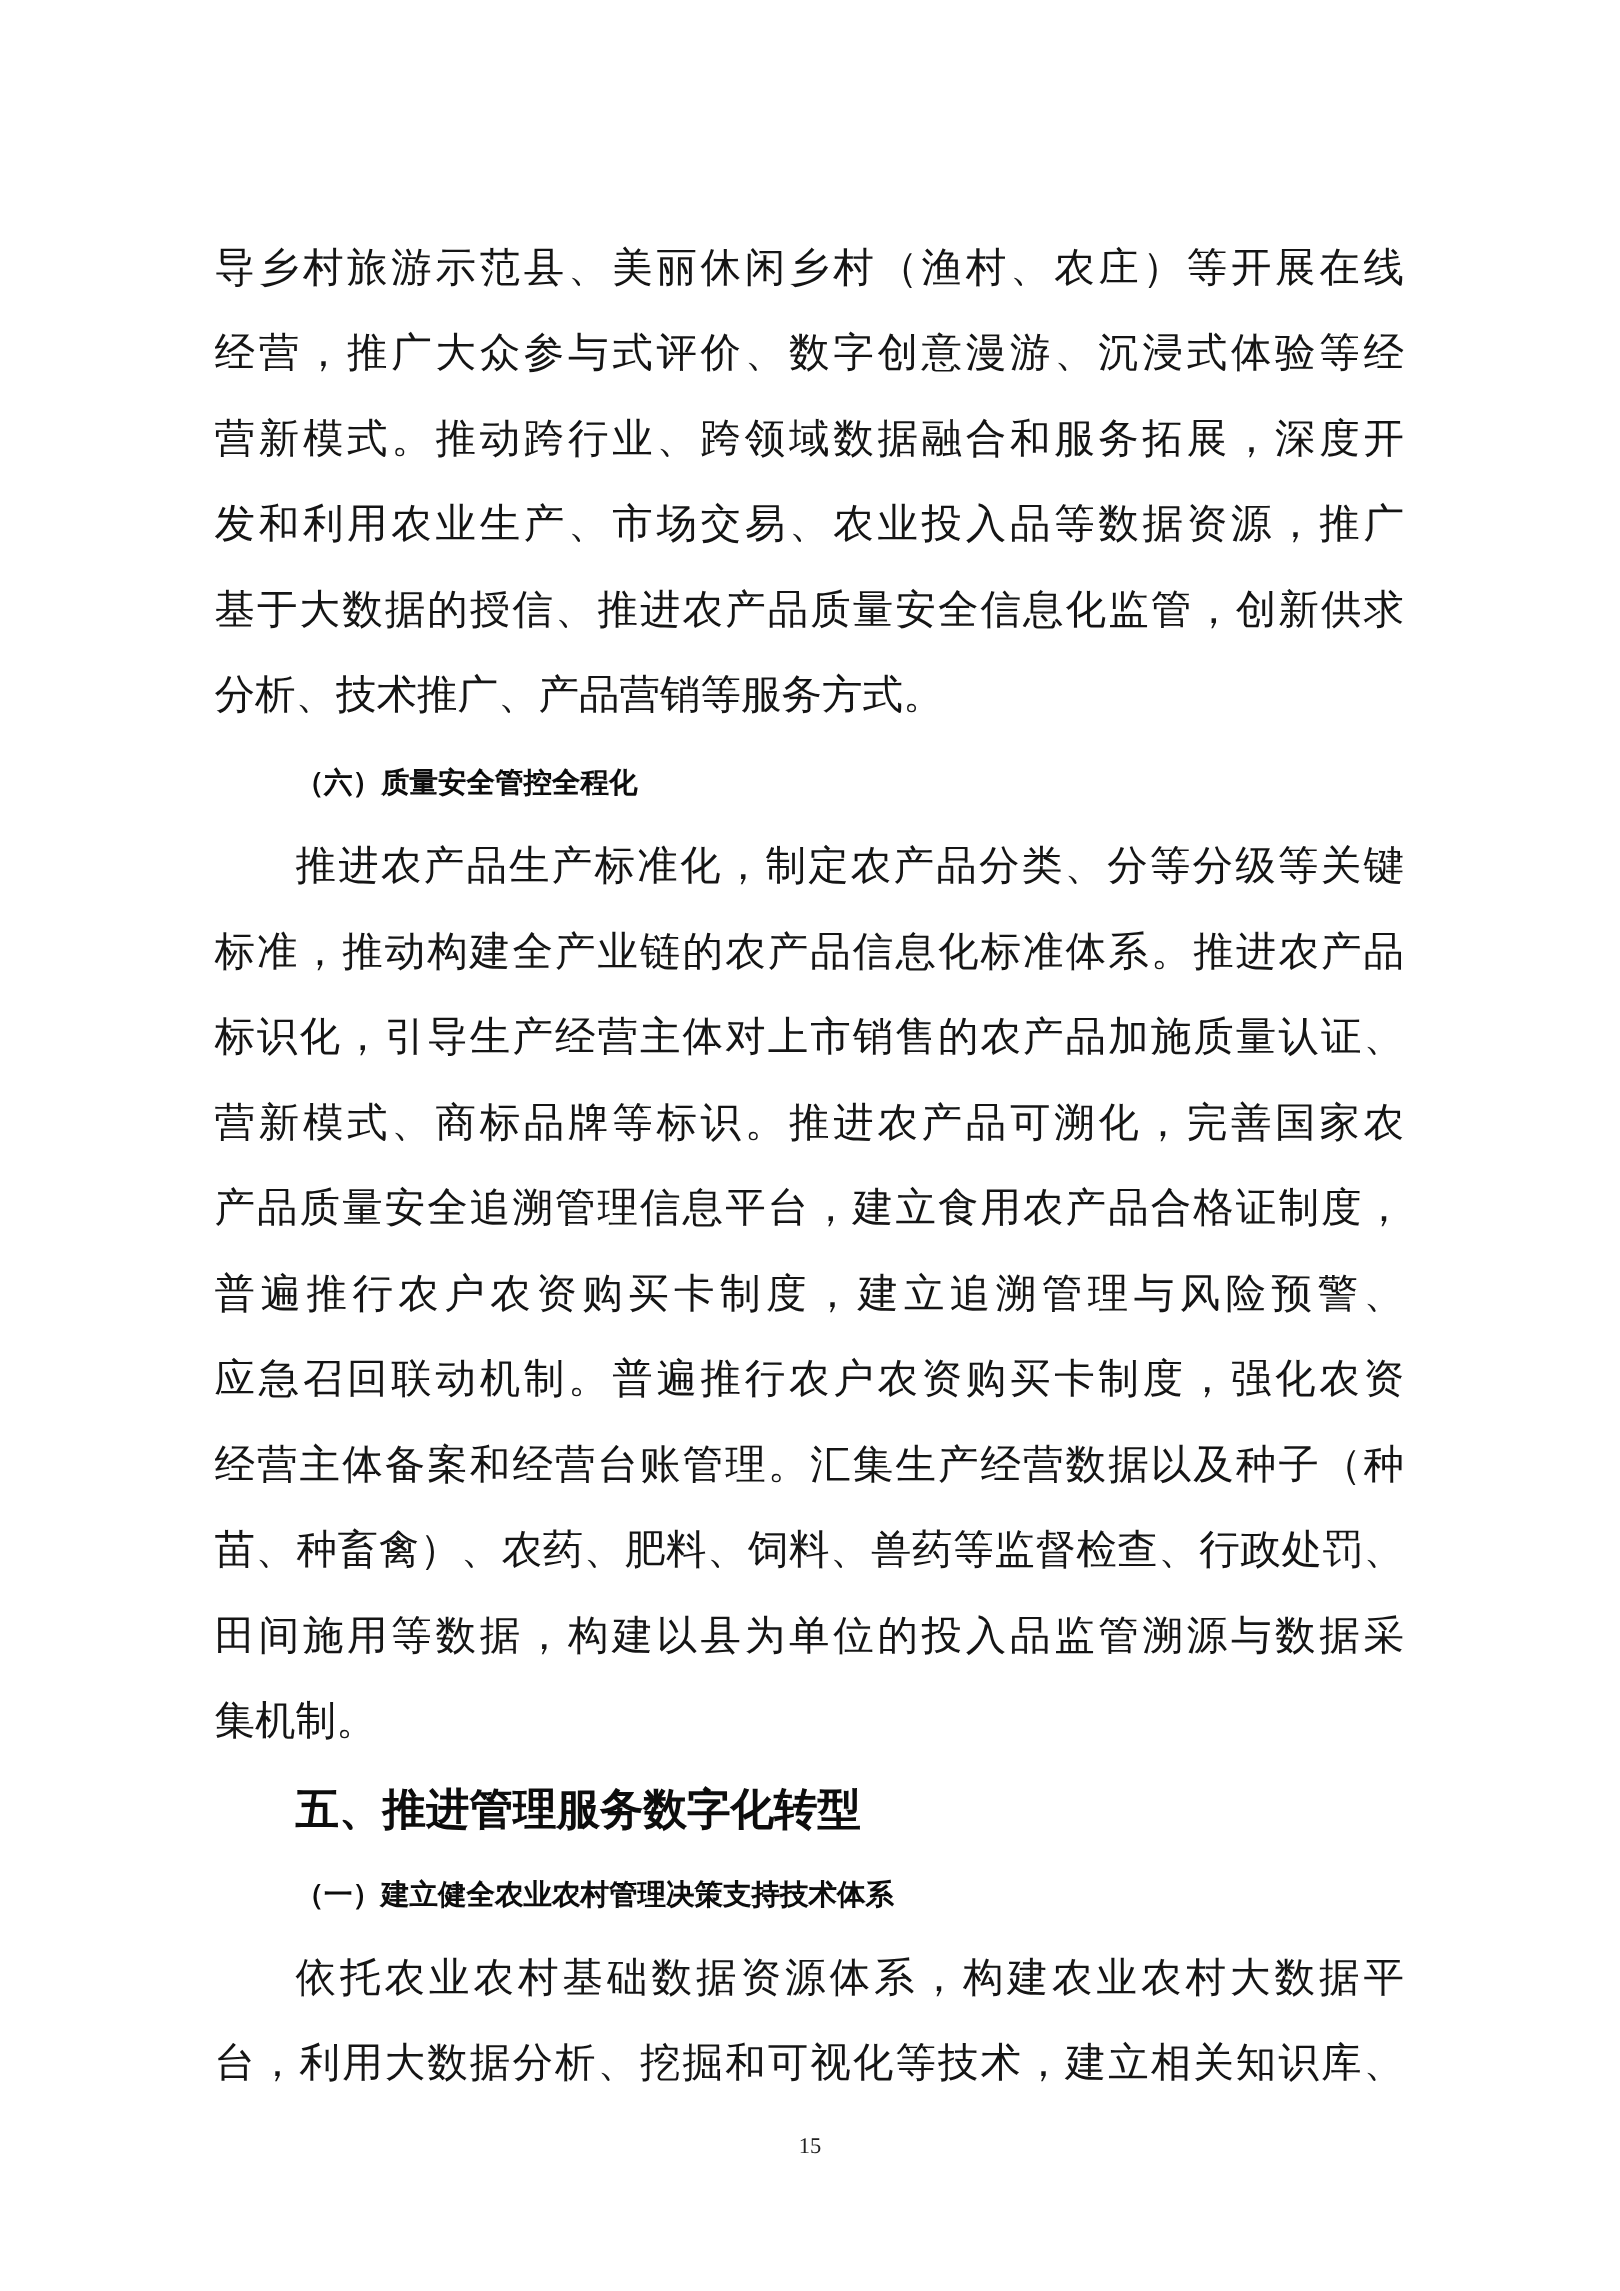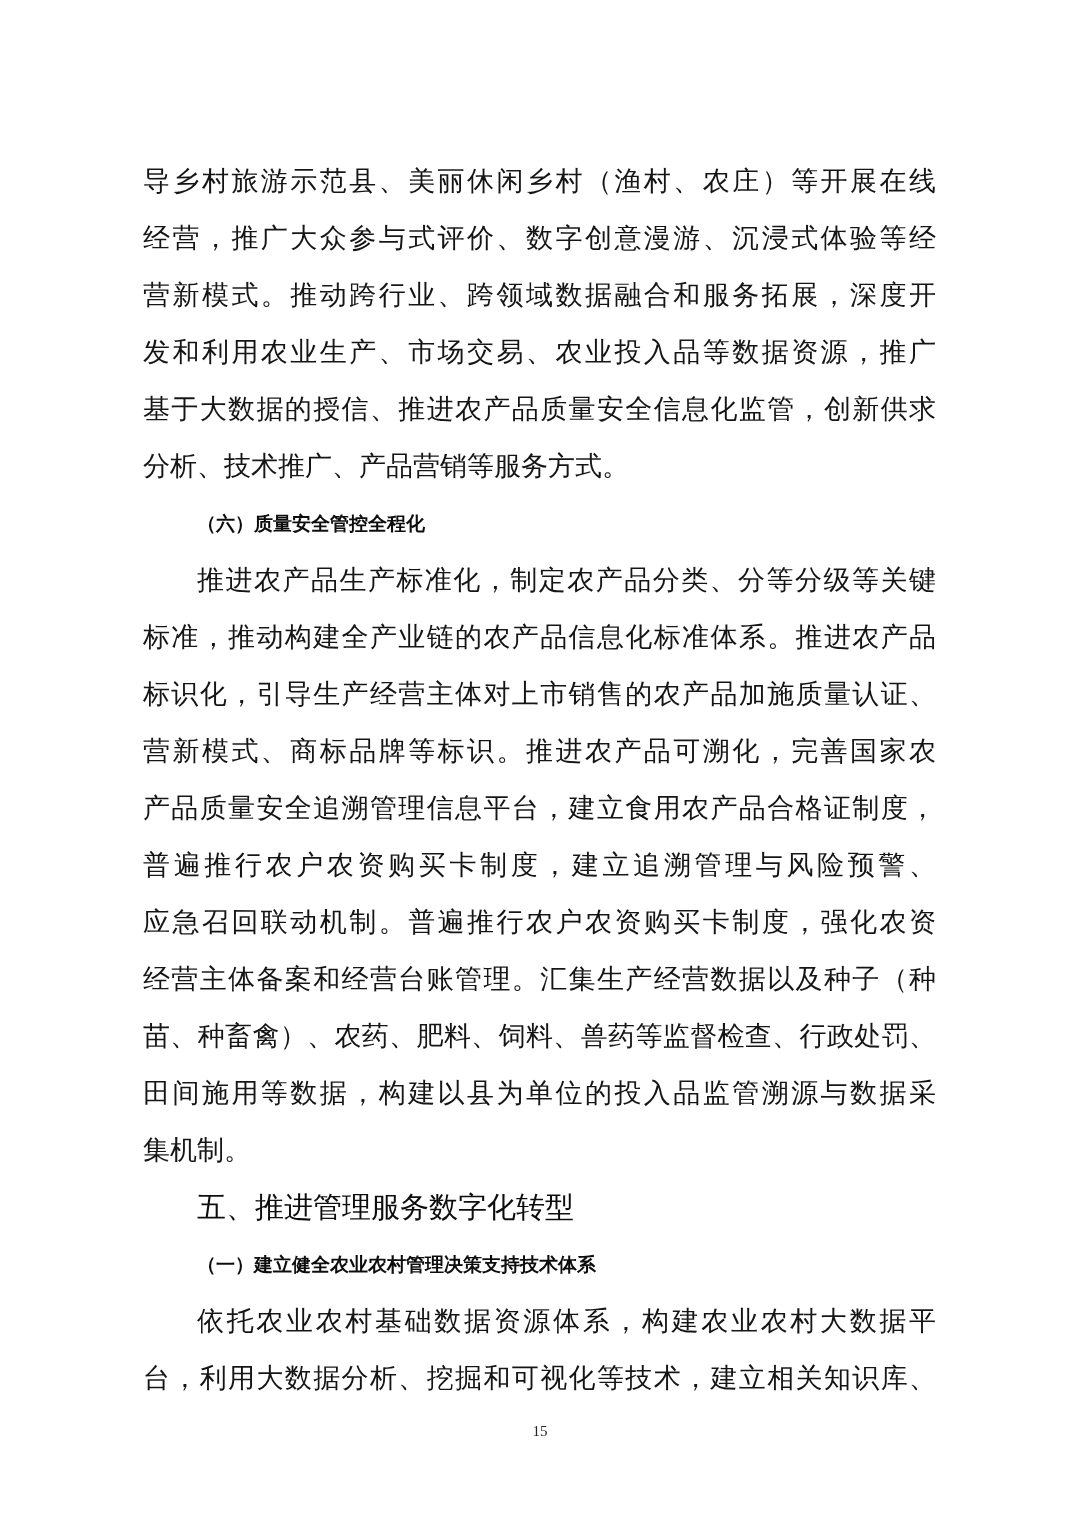--- a/index.html
+++ b/index.html
@@ -18,41 +18,41 @@
     position: absolute;
     left: 143px;
     top: 153px;
     width: 793px;
   }
   .line {
     display: block;
     width: 100%;
     height: 57px;
     line-height: 57px;
-    font-family: Liberation Sans, sans-serif;
+    font-family: Liberation Mono, monospace;
     font-size: 27px;
     color: #151515;
     white-space: normal;
     overflow: hidden;
   }
   .justify {
     text-align: justify;
     text-align-last: justify;
   }
   .indent {
     padding-left: 54px;
     width: 739px;
   }
   .h-kai {
     font-weight: bold;
     font-size: 19px;
     color: #0d0d0d;
   }
   .h-hei {
-    font-weight: normal;
+    font-weight: bold;
     font-size: 29px;
     font-family: "Liberation Sans", "DejaVu Sans", sans-serif;
     color: #0d0d0d;
   }
   .pageno {
     position: absolute;
     top: 1416px;
     left: 0;
     width: 100%;
     height: 30px;

